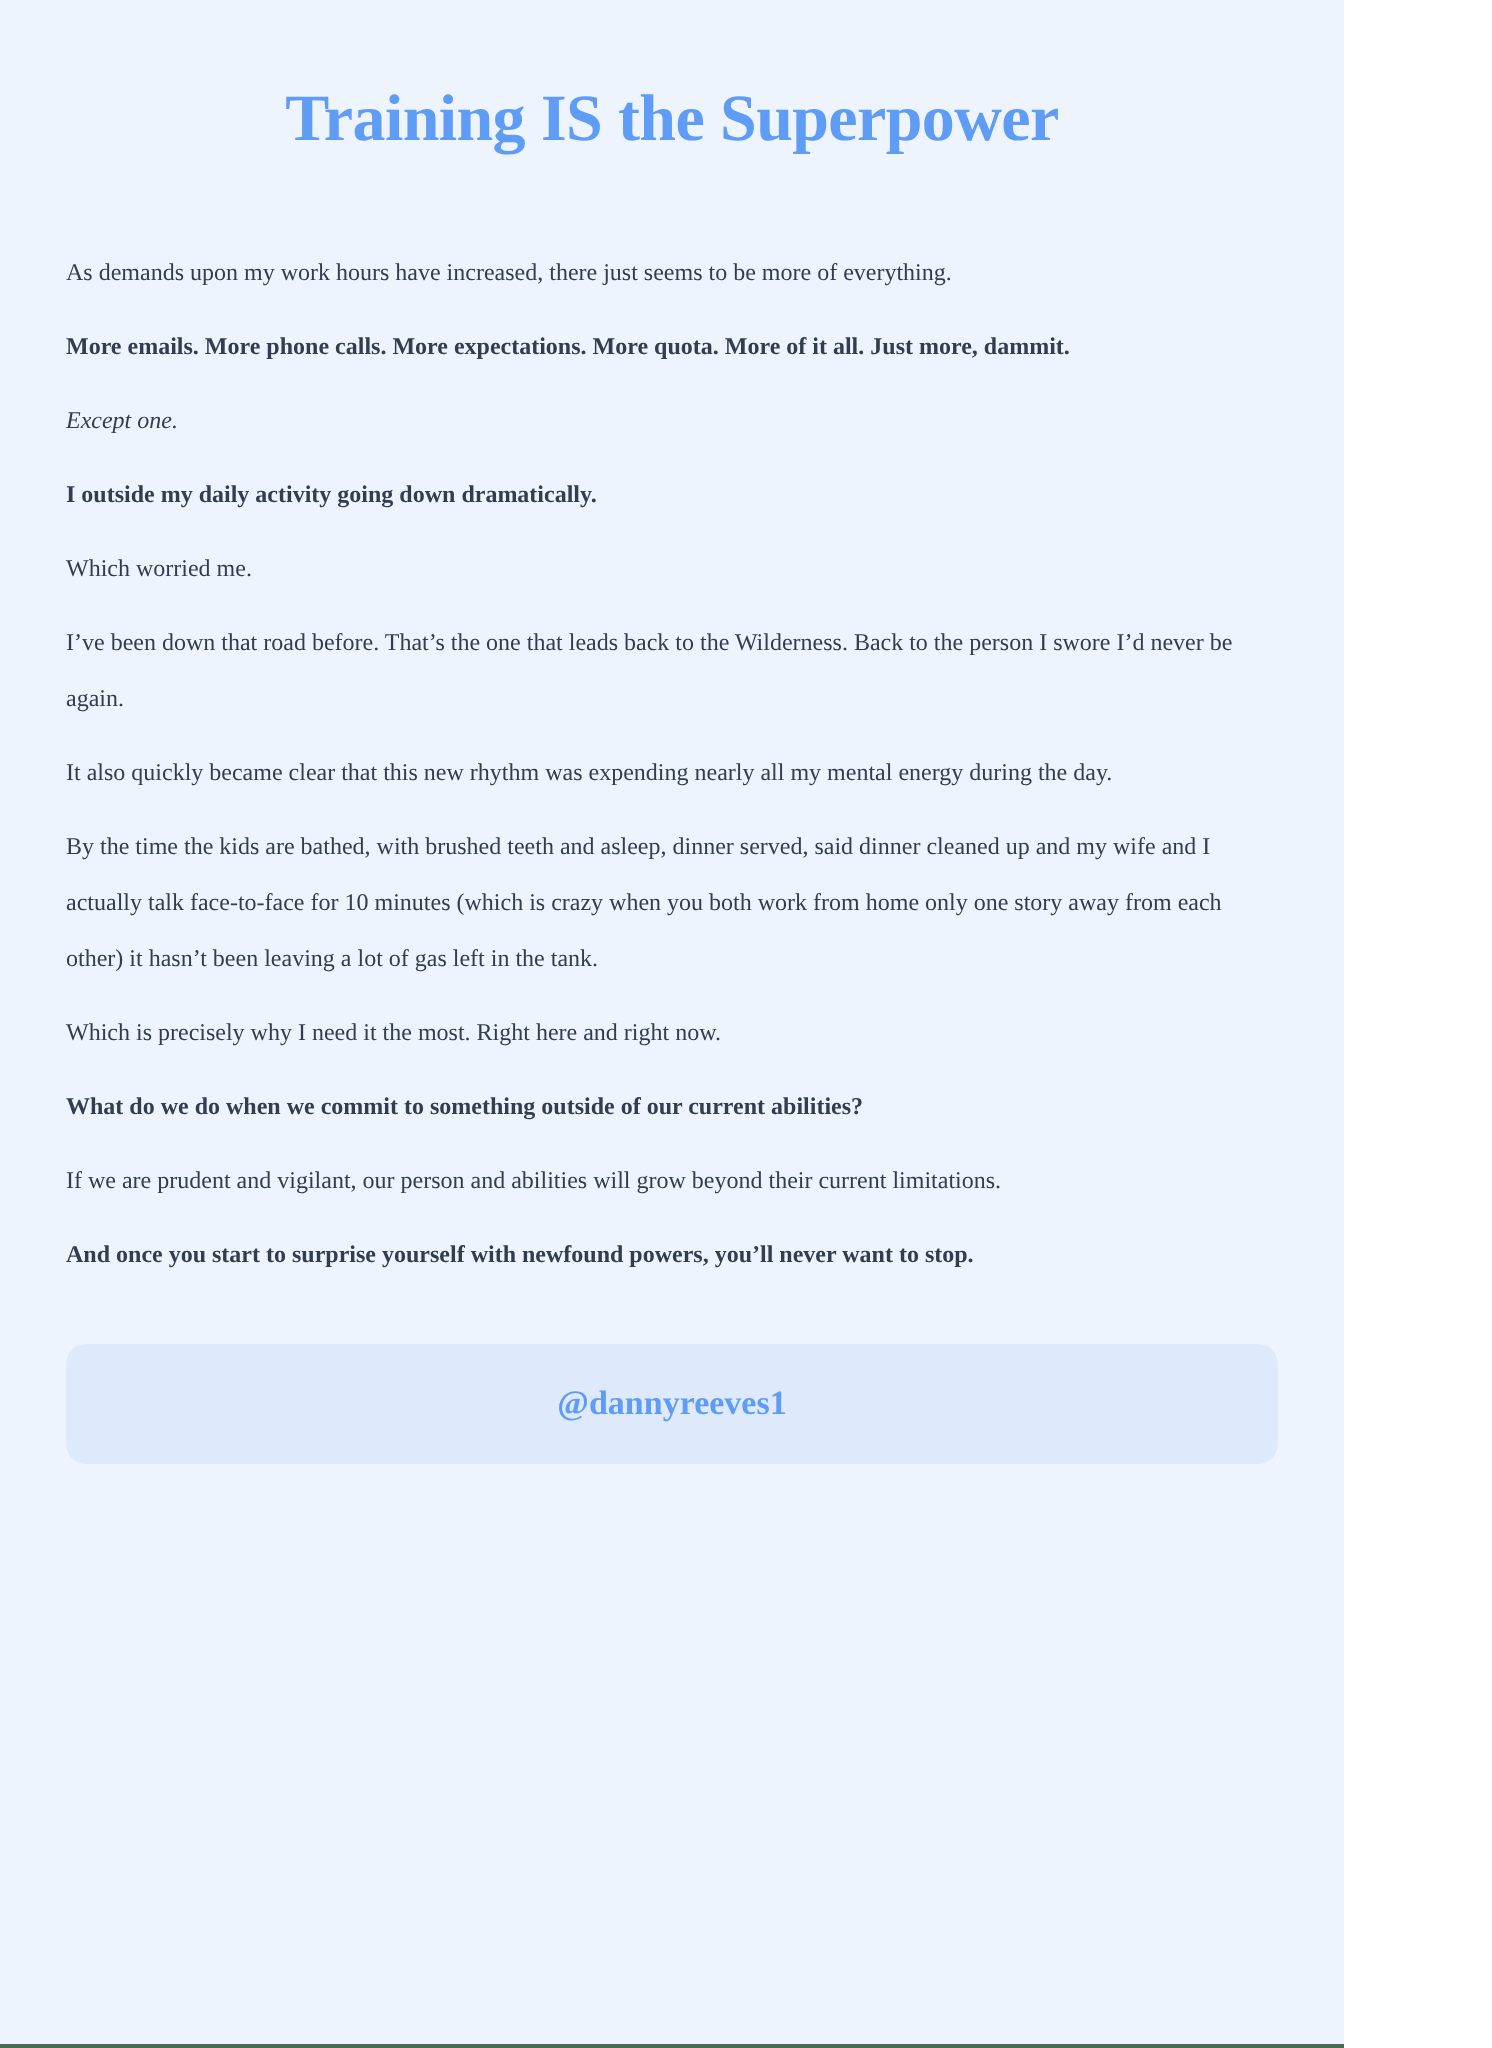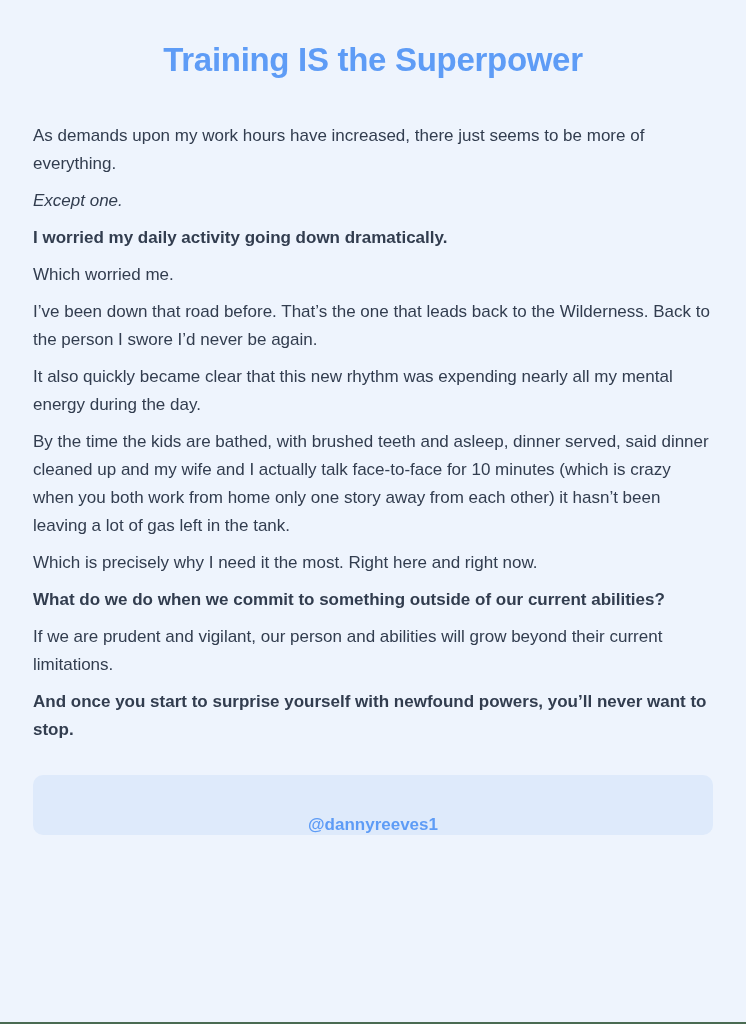--- a/index.html
+++ b/index.html
@@ -1,59 +1,59 @@
 <!DOCTYPE html>
 <html><head>
 <meta charset="utf-8">
 <style>
   html, body {
     margin: 0;
     padding: 0;
   }
   .page {
     position: relative;
-    width: 746px;
+    width: 672px;
     height: 1024px;
     box-sizing: border-box;
     background: #EEF4FD;
-    font-family: Liberation Sans, sans-serif;
+    font-family: Liberation Serif, serif;
     color: #323D4F;
     padding: 0 33px;
     overflow: hidden;
   }
   .page-title {
     margin: 0;
     padding-top: 40px;
     margin-bottom: 42px;
     font-size: 33px;
     line-height: 40px;
     font-weight: 700;
     text-align: center;
     color: #5E9CF6;
     letter-spacing: -0.3px;
   }
   .article-body p {
     margin: 0 0 9px 0;
-    font-size: 17px;
+    font-size: 12px;
     line-height: 28px;
     font-weight: 400;
   }
   .article-body p.b {
     font-weight: 700;
   }
   .article-body p.i {
     font-style: italic;
   }
   .handle-badge {
     margin-top: 31px;
     height: 60px;
     border-radius: 10px;
     background: #DEEAFB;
     display: flex;
-    align-items: flex-end;
+    align-items: center;
     justify-content: center;
     cursor: pointer;
   }
   .handle-badge span {
     color: #5E9CF6;
     font-size: 17px;
     font-weight: 700;
   }
   .bottom-line {
     position: absolute;
@@ -66,22 +66,23 @@
 </style>
 </head>
 <body>
 
 <div class="page">
 
   <h1 class="page-title">Training IS the Superpower</h1>
 
   <div class="article-body">
     <p>As demands upon my work hours have increased, there just seems to be more of everything.</p>
+    <p class="b">More emails. More phone calls. More expectations. More quota. More of it all. Just more, dammit.</p>
     <p class="i">Except one.</p>
-    <p class="b">I worried my daily activity going down dramatically.</p>
+    <p class="b">I outside my daily activity going down dramatically.</p>
     <p>Which worried me.</p>
     <p>I’ve been down that road before. That’s the one that leads back to the Wilderness. Back to the person I swore I’d never be again.</p>
     <p>It also quickly became clear that this new rhythm was expending nearly all my mental energy during the day.</p>
     <p>By the time the kids are bathed, with brushed teeth and asleep, dinner served, said dinner cleaned up and my wife and I actually talk face-to-face for 10 minutes (which is crazy when you both work from home only one story away from each other) it hasn’t been leaving a lot of gas left in the tank.</p>
     <p>Which is precisely why I need it the most. Right here and right now.</p>
     <p class="b">What do we do when we commit to something outside of our current abilities?</p>
     <p>If we are prudent and vigilant, our person and abilities will grow beyond their current limitations.</p>
     <p class="b">And once you start to surprise yourself with newfound powers, you’ll never want to stop.</p>
   </div>
 

